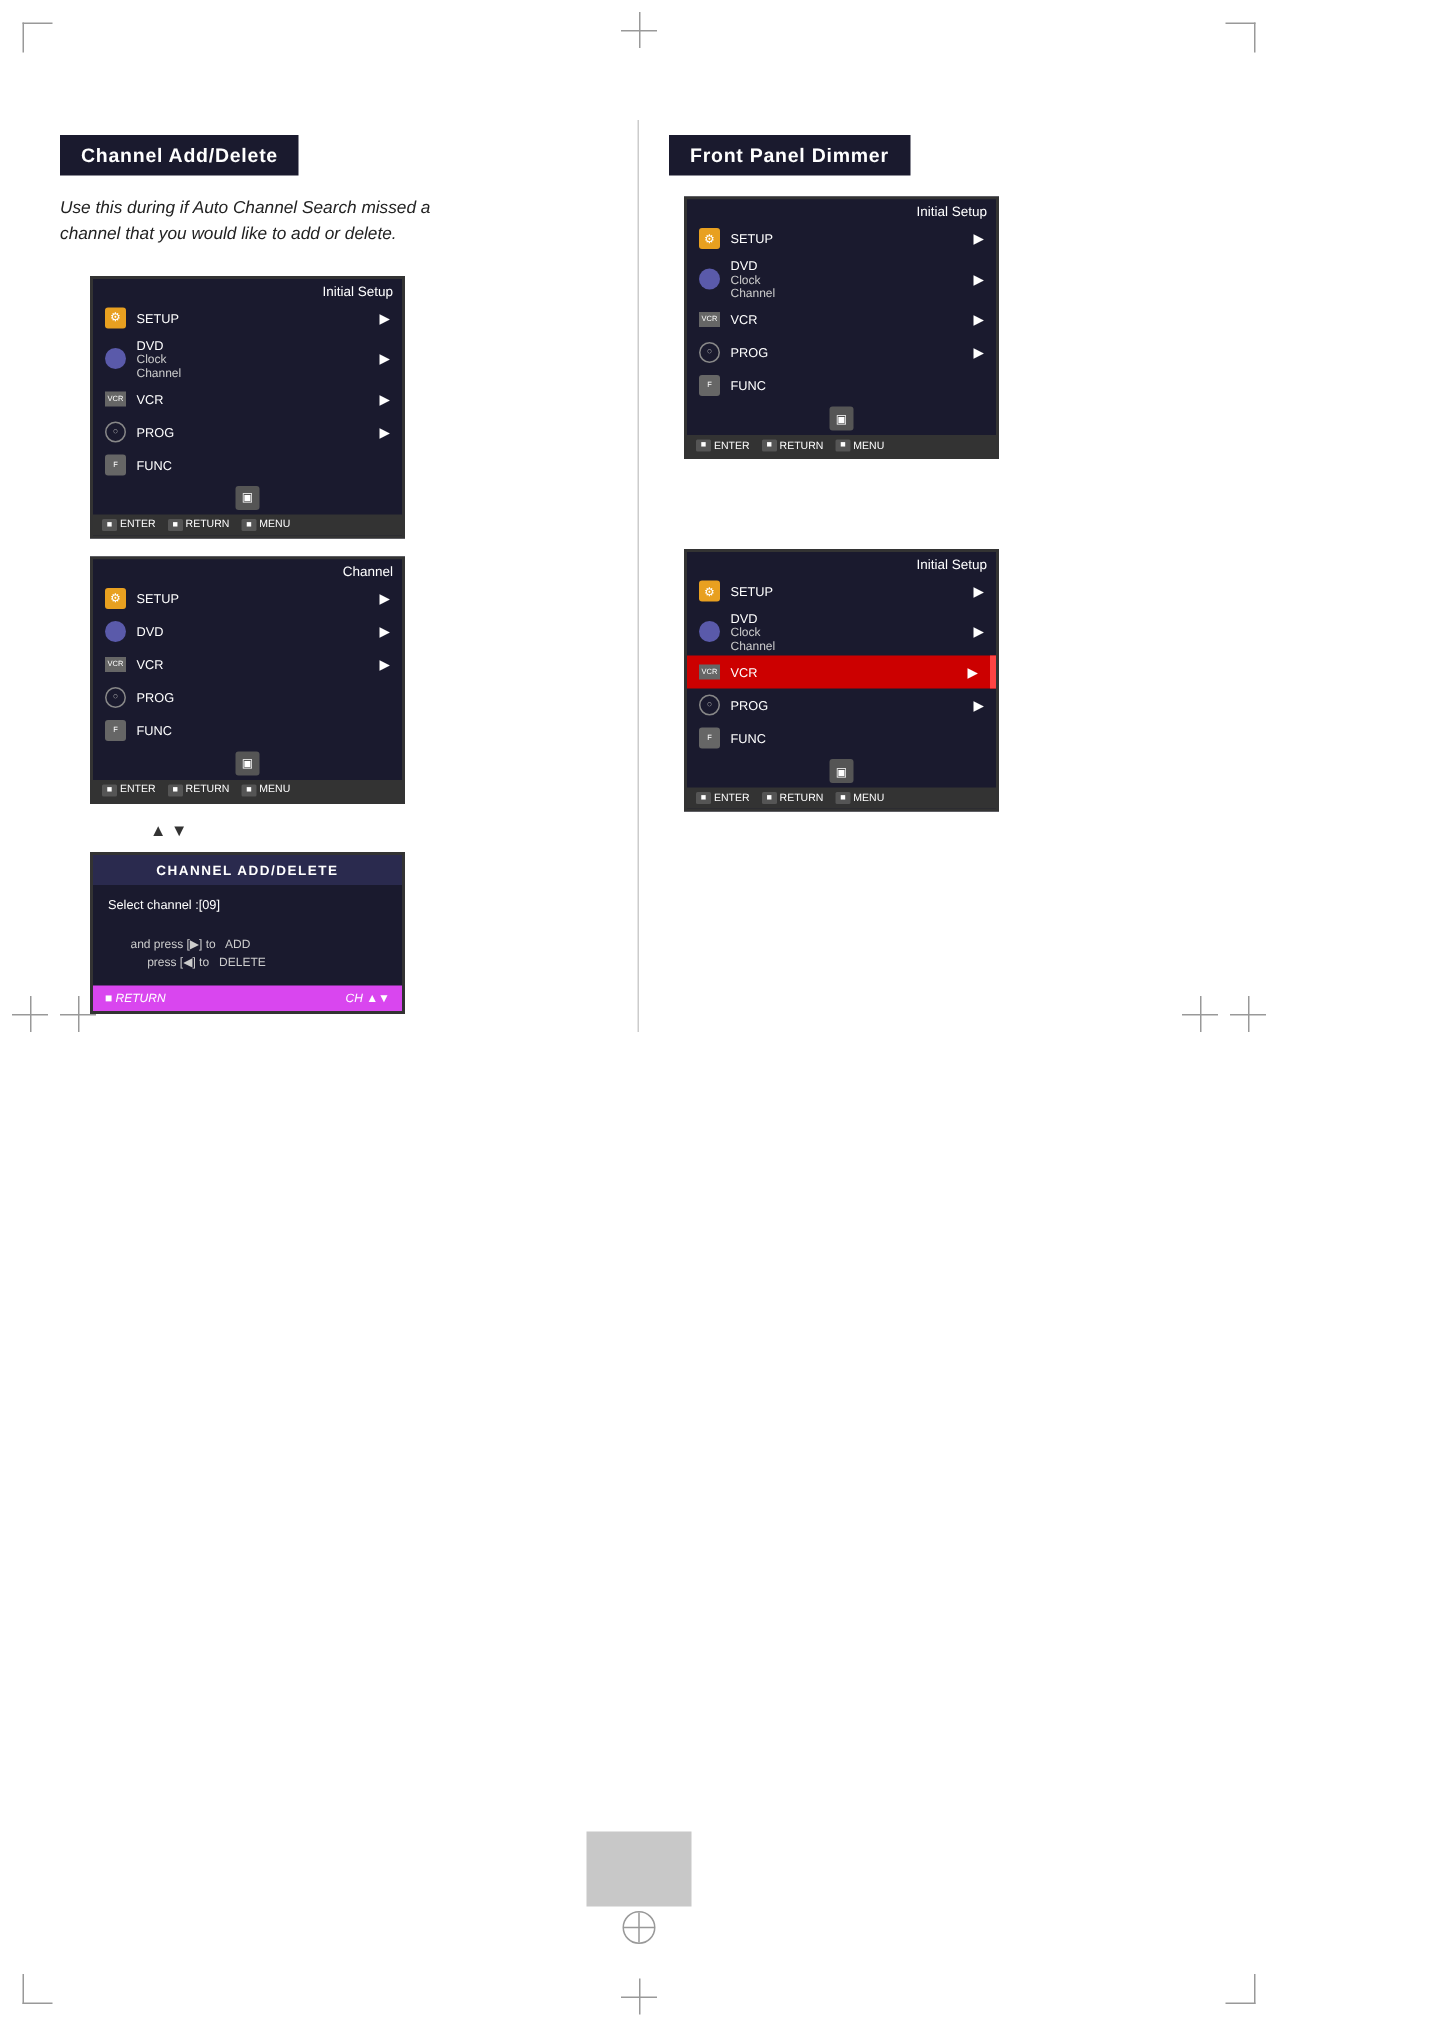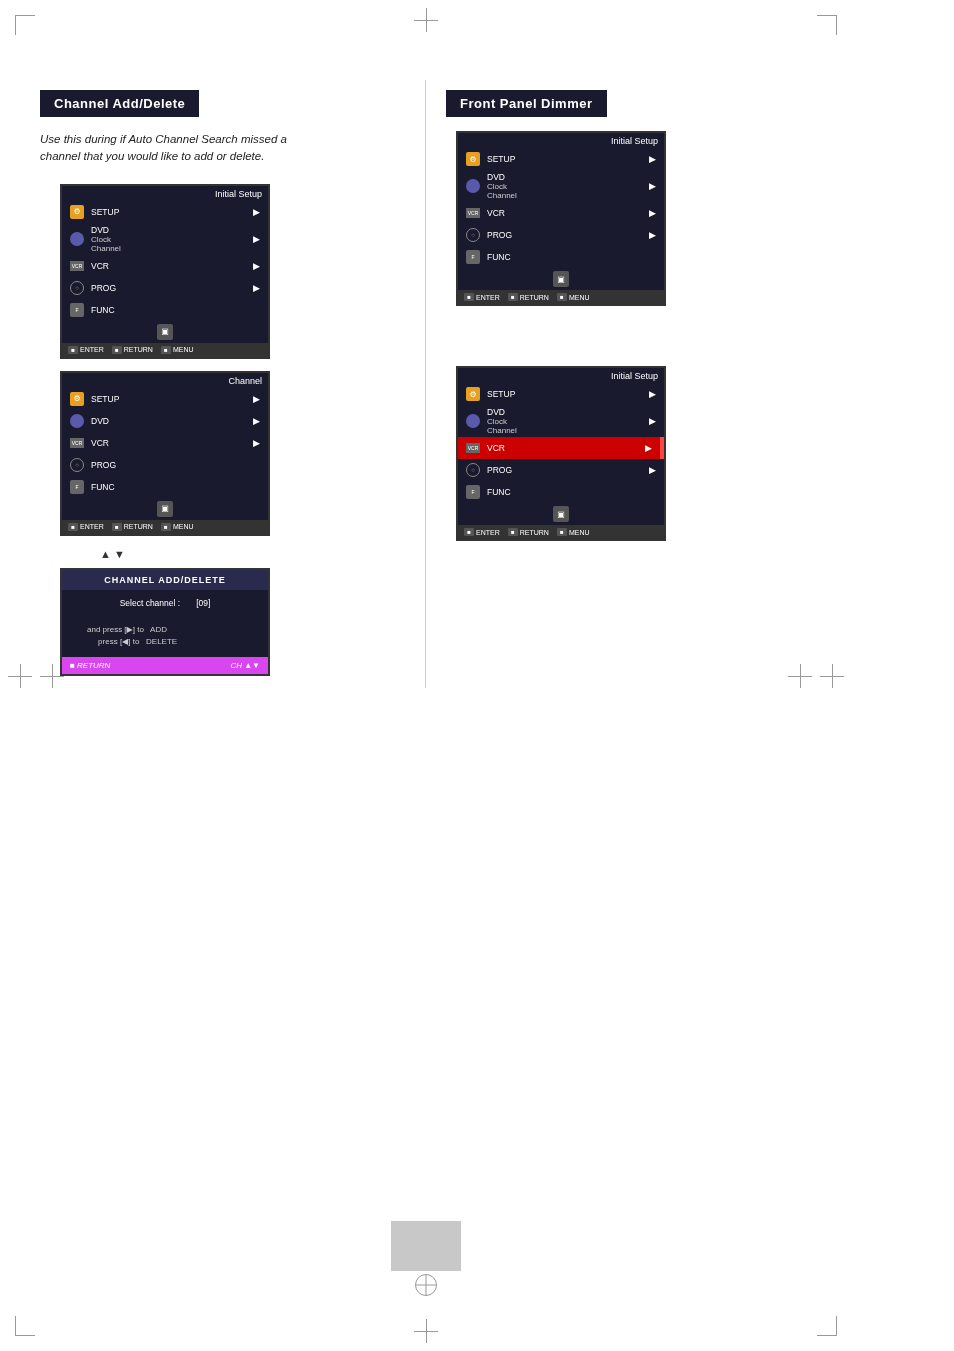--- a/index.html
+++ b/index.html
@@ -224,23 +224,22 @@
       padding: 5px;
       letter-spacing: 1px;
     }
     .channel-box-body {
       padding: 8px 10px;
       color: #fff;
       font-size: 8.5px;
     }
     .channel-box-row {
       display: flex;
-      justify-content: center;
+      justify-content: flex-start;
       margin-bottom: 16px;
-      gap: 16px;
     }
     .channel-box-instructions {
       margin-top: 10px;
       font-size: 8px;
       color: #ccc;
       line-height: 1.6;
       margin-left: 15px;
     }
     .channel-box-footer {
       background: #d946ef;

